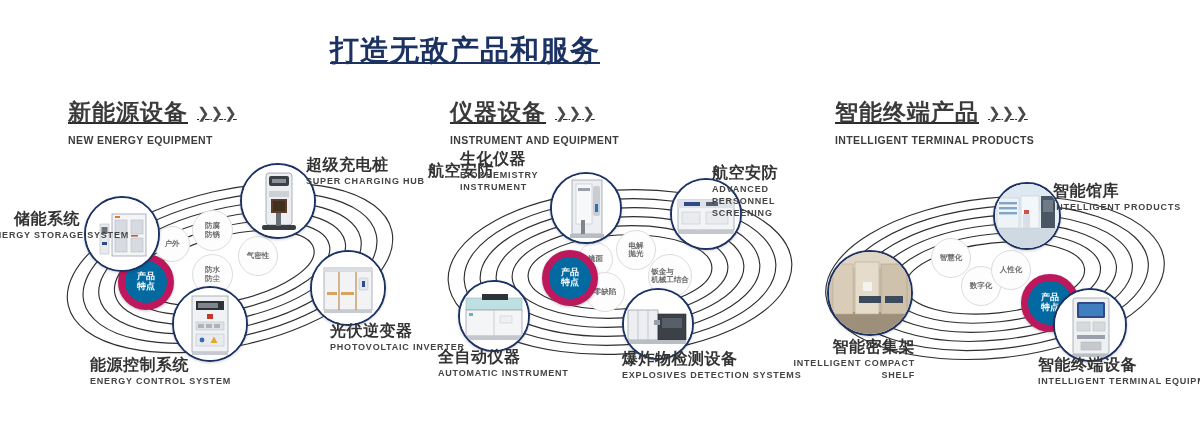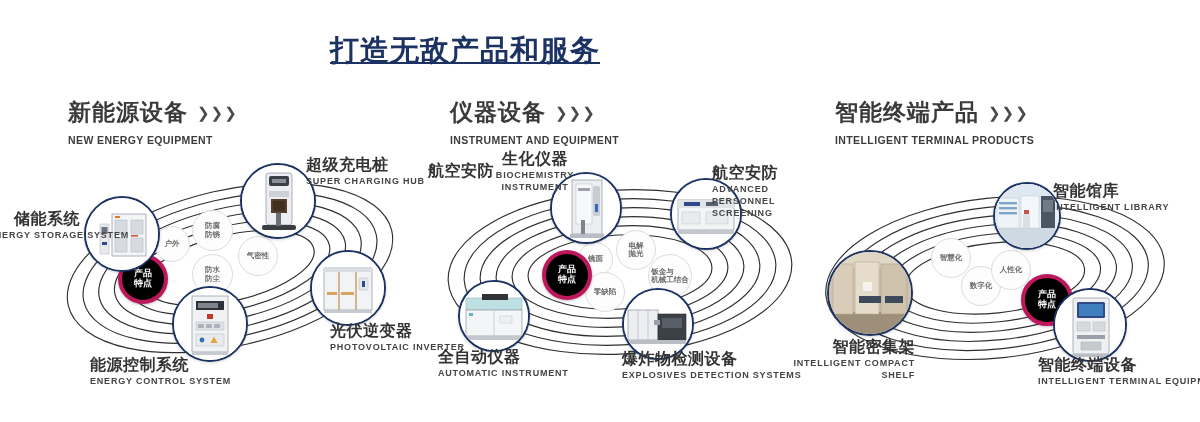--- a/index.html
+++ b/index.html
@@ -23,21 +23,21 @@
     transform:scaleX(.72);transform-origin:left bottom;
     white-space:nowrap;
   }
   .hdr-slogan{
     position:absolute;left:330px;top:31px;
     font-size:29px;font-weight:700;color:#1b3263;letter-spacing:1px;text-decoration:underline;
   }
 
   
   .sec{position:absolute;}
-  .sec-row{display:flex;align-items:center;}
+  .sec-row{display:flex;align-items:center;text-decoration:underline;}
   .sec-cn{font-size:23px;font-weight:700;color:#3a3a3a;letter-spacing:1px;}
   .arrows{margin-left:9px;display:flex;gap:1px;color:#4a4a4a;}
   .arrows span{font-size:15px;font-weight:700;line-height:1;}
   .sec-en{
     margin-top:6px;font-size:10.5px;font-weight:700;color:#3c3c3c;
     letter-spacing:.4px;
   }
 
   
   .cluster{position:absolute;}
@@ -60,21 +60,21 @@
   .bub{
     position:absolute;border-radius:50%;
     display:flex;align-items:center;justify-content:center;
     line-height:1.1;
   }
   .bub.light{
     background:#fdfdfd;border:1px solid #dcdcdc;
     color:#6e6e6e;font-size:7.5px;font-weight:700;
   }
   .bub.dark{
-    background:#000000;border:4px solid #be185d;
+    background:#0369a1;border:7px solid #be185d;
     color:#fff;font-size:9px;font-weight:700;
     box-shadow:0 1px 3px rgba(0,0,0,.25);
   }
   .bub span{display:block;}
 </style>
 </head>
 <body>
 
 <div class="stage">
 
@@ -278,21 +278,21 @@
         <rect x="41" y="12" width="7" height="30" rx="2" fill="#c9ccd2"></rect>
         <rect x="43" y="30" width="3" height="8" fill="#2f6fb8"></rect>
         <rect x="26" y="14" width="12" height="3" fill="#9aa0ab"></rect>
         <rect x="18" y="60" width="34" height="4" fill="#b9bcc2"></rect>
         <rect x="29" y="46" width="4" height="14" fill="#7f858d"></rect>
       </svg>
     </div>
     <div class="lbl" style="left:8px;top:12px;">
       <div class="cn">航空安防</div>
     </div>
-    <div class="lbl" style="left:73px;top:0px;text-align:center;">
+    <div class="lbl" style="left:40px;top:0px;">
       <div class="cn">生化仪器</div>
       <div class="en" style="width:84px;white-space:normal;">BIOCHEMISTRY INSTRUMENT</div>
     </div>
 
     <div class="node" style="left:250px;top:28px;width:68px;height:68px;">
       <svg class="photo" viewBox="0 0 68 68">
         <rect width="68" height="68" fill="#ffffff"></rect>
         <rect x="6" y="20" width="56" height="30" fill="#f3f4f6" stroke="#9aa0ab" stroke-width=".8"></rect>
         <rect x="6" y="20" width="56" height="8" fill="#dfe2e7"></rect>
         <rect x="12" y="22" width="16" height="4" fill="#2f4a86"></rect>
@@ -381,21 +381,21 @@
         <rect x="4" y="28" width="18" height="2.4" fill="#7fa6c8"></rect>
         <rect x="26" y="12" width="18" height="32" fill="#f4f7fa" stroke="#b9c6d3" stroke-width=".5"></rect>
         <rect x="46" y="12" width="14" height="32" fill="#4a5664"></rect>
         <rect x="48" y="16" width="10" height="12" fill="#6e7a88"></rect>
         <rect x="29" y="26" width="5" height="18" fill="#c9534a"></rect>
         <rect x="28" y="30" width="7" height="14" fill="#d8dfe6"></rect>
       </svg>
     </div>
     <div class="lbl" style="left:248px;top:22px;">
       <div class="cn">智能馆库</div>
-      <div class="en">INTELLIGENT LIBRARY</div>
+      <div class="en">INTELLIGENT PRODUCTS</div>
     </div>
 
     <div class="node" style="left:22px;top:90px;width:82px;height:82px;">
       <svg class="photo" viewBox="0 0 82 82">
         <rect width="82" height="82" fill="#cfc2ae"></rect>
         <rect x="0" y="0" width="82" height="16" fill="#e0d6c6"></rect>
         <rect x="0" y="60" width="82" height="22" fill="#9e8f7b"></rect>
         <rect x="4" y="12" width="20" height="50" fill="#d9cdb9" stroke="#b8a993" stroke-width=".6"></rect>
         <rect x="26" y="10" width="24" height="52" fill="#e6dccb" stroke="#b8a993" stroke-width=".6"></rect>
         <rect x="52" y="12" width="26" height="50" fill="#cfc2ad" stroke="#ab9c86" stroke-width=".6"></rect>

